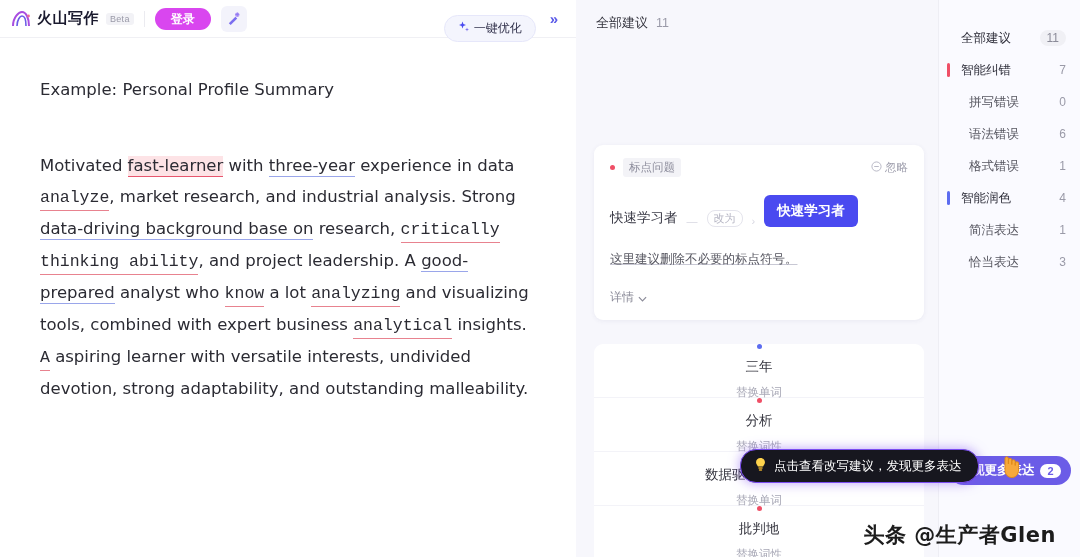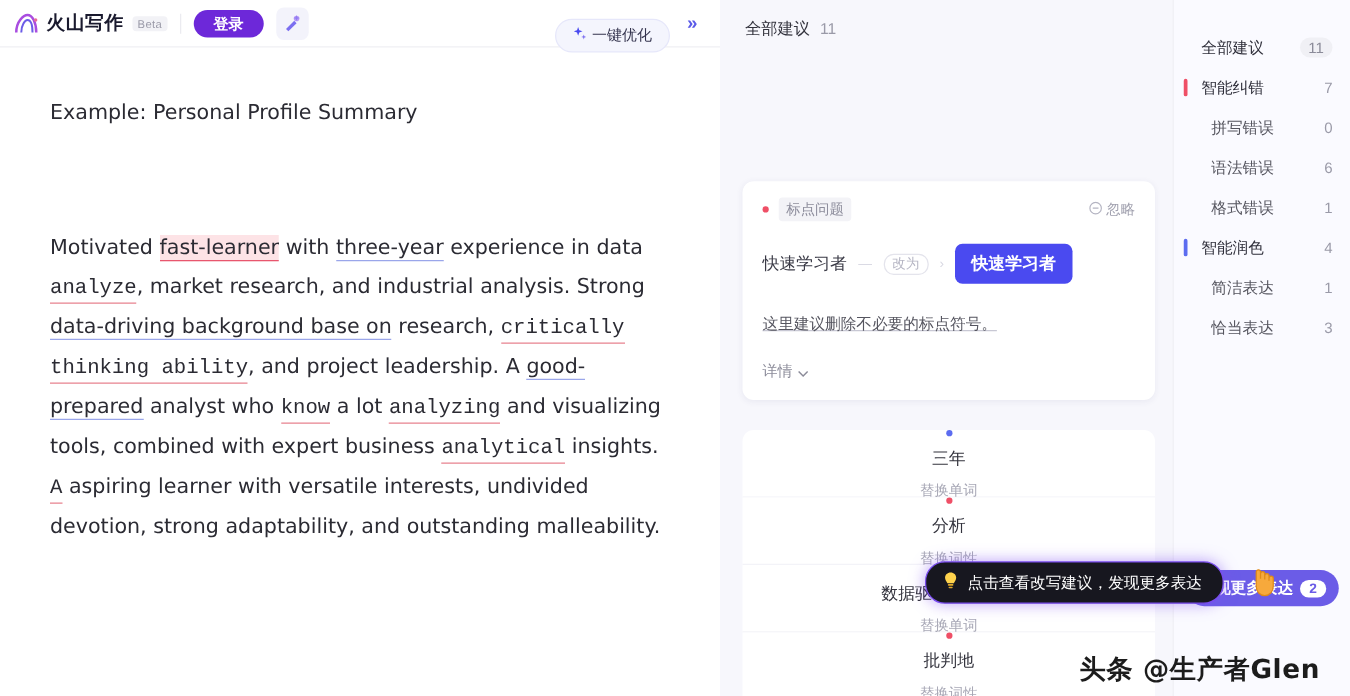--- a/index.html
+++ b/index.html
@@ -20,21 +20,21 @@
   .logo-mark { width: 22px; height: 20px; flex: 0 0 auto; }
   .brand-name {
     font-size: 15px; font-weight: bold; color: #1a1a2e; letter-spacing: .5px;
   }
   .beta-badge {
     font-size: 9px; color: #9a9aa8; background: #f2f2f6;
     padding: 1px 4px; border-radius: 3px; margin-left: 2px; letter-spacing: .3px;
   }
   .divider-v { width: 1px; height: 16px; background: #ebebf0; margin: 0 10px; }
   .login-btn {
-    background: #6d28d9; color: #fff; font-size: 12px; font-weight: bold;
+    background: #d946ef; color: #fff; font-size: 12px; font-weight: bold;
     border: none; border-radius: 13px; padding: 5px 16px; cursor: pointer;
     line-height: 1;
   }
   .wand-btn {
     width: 26px; height: 26px; margin-left: 10px; border-radius: 6px;
     background: #f3f3fb; display: flex; align-items: center; justify-content: center;
     cursor: pointer;
   }
   .topbar-right { margin-left: auto; display: flex; align-items: center; gap: 8px; }
   .optimize-btn {
@@ -44,21 +44,21 @@
   }
   .collapse-btn {
     color: #5a5ae8; font-size: 15px; padding: 2px 6px; cursor: pointer;
     font-weight: bold;
   }
 
   .doc {
     padding: 40px 40px 0 40px; color: #2b2b33;
     font-family: "DejaVu Sans", "Liberation Sans", sans-serif;
   }
-  .doc-title { font-size: 16.5px; line-height: 24px; margin-bottom: 80px; color: #2b2b33; }
+  .doc-title { font-size: 16.5px; line-height: 24px; margin-bottom: 48px; color: #2b2b33; }
   .doc-body { font-size: 16.5px; line-height: 31px; color: #2b2b33; }
   .mk-red-hl {
     background: #fde3e6; border-bottom: 1.5px solid #e8566e; padding-bottom: 1px;
   }
   .mk-red { border-bottom: 1.5px solid #e8828f; padding-bottom: 3px; font-family: Liberation Mono, monospace; }
   .mk-blue { border-bottom: 1.5px solid #9aa6ea; padding-bottom: 1px; }
 
   
   .sugg-col {
     width: 362px; height: 557px; background: #f7f7fc; position: relative;
@@ -80,21 +80,21 @@
   .dot.red { background: #ef4f66; }
   .dot.blue { background: #5c6cf0; }
   .tag {
     font-size: 11.5px; color: #8d8d9c; background: #f3f3f7;
     border-radius: 3px; padding: 2px 6px; margin-left: 8px;
   }
   .ignore {
     margin-left: auto; display: flex; align-items: center; gap: 3px;
     font-size: 11.5px; color: #a0a0ae; cursor: pointer;
   }
-  .card-row { display: flex; align-items: center; gap: 9px; margin-top: 18px; }
+  .card-row { display: flex; align-items: flex-end; gap: 9px; margin-top: 18px; }
   .orig { font-size: 13.5px; color: #3a3a46; }
   .change-pill {
     font-size: 11px; color: #b6b6c4; border: 1px solid #e4e4ec;
     border-radius: 8px; padding: 2px 6px; line-height: 1; position: relative;
   }
   .arrow-line { color: #d8d8e2; font-size: 11px; }
   .replace-btn {
     background: #4a4af0; color: #fff; font-size: 13.5px; font-weight: bold;
     border: none; border-radius: 6px; padding: 7px 13px; cursor: pointer;
   }

